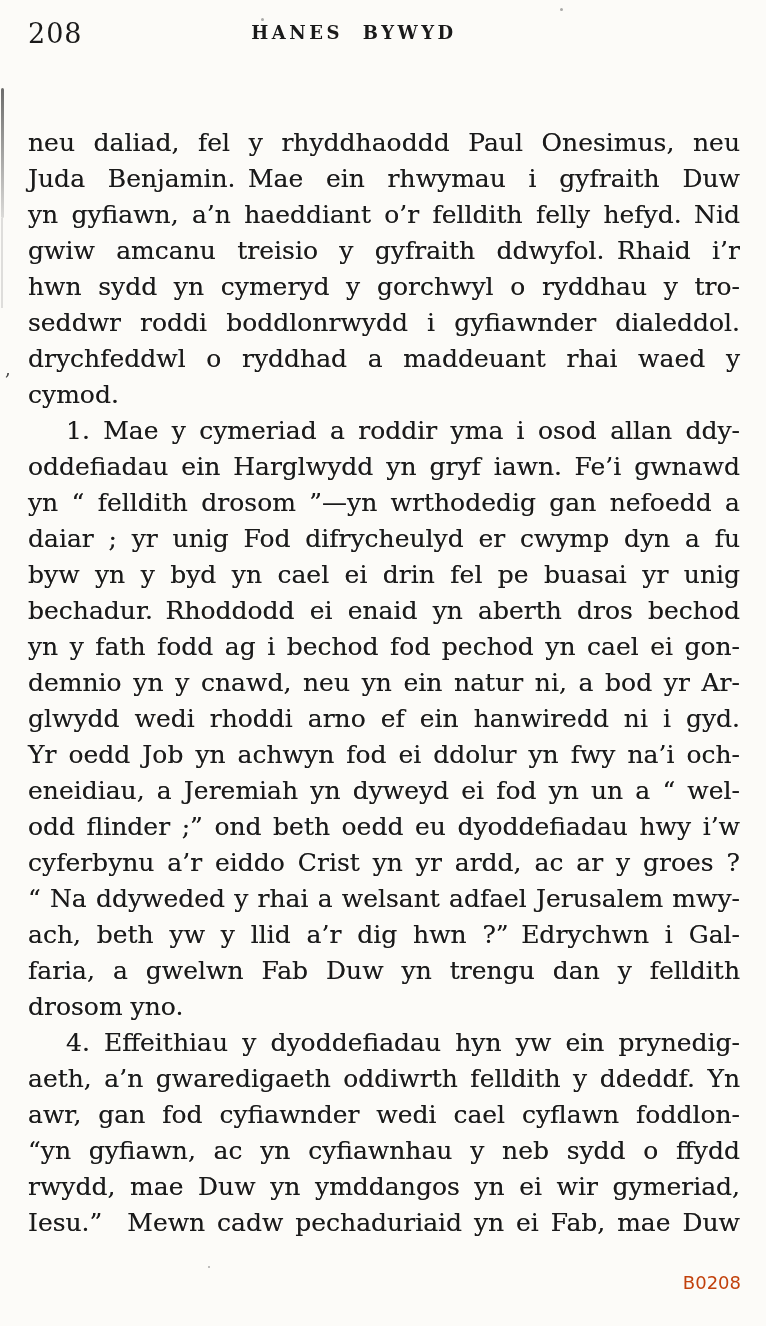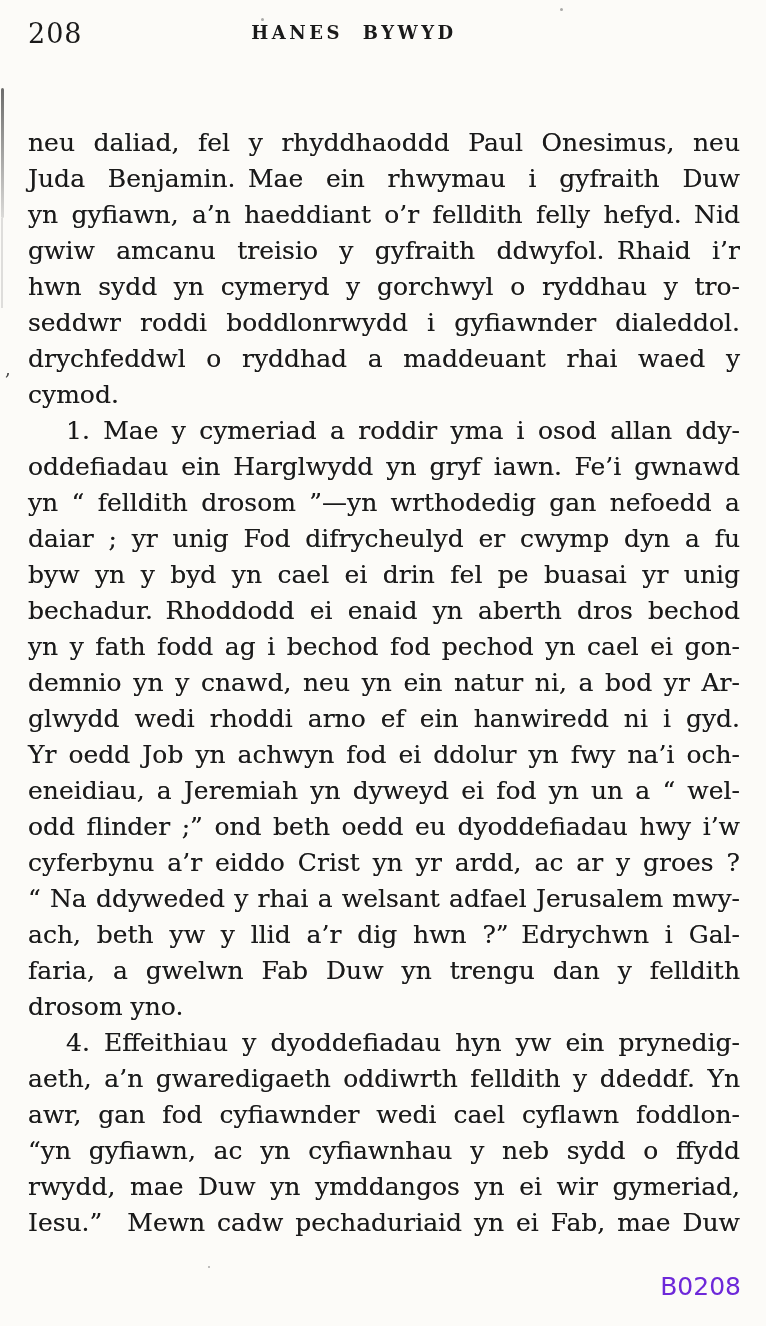--- a/index.html
+++ b/index.html
@@ -62,22 +62,22 @@
     text-shadow: 0 0 0.5px rgba(10,10,10,0.55);
   }
   .line.flush { text-align-last: left; white-space: normal; }
   .line.indent { text-indent: 38px; }
   
   .scan-id {
     position: absolute;
     top: 1272px;
     right: 25px;
     font-family: "DejaVu Sans", sans-serif;
-    font-size: 25px;
-    color: #6d28d9;
+    font-size: 18px;
+    color: #c2410c;
   }
   
   .artifact { position: absolute; pointer-events: none; }
   .artifact-vline {
     left: 1px; top: 88px;
     width: 3px; height: 130px;
     background: linear-gradient(to bottom, rgba(60,60,60,0.75), rgba(120,120,120,0.25));
     border-radius: 2px;
   }
   .artifact-vline-faint {

